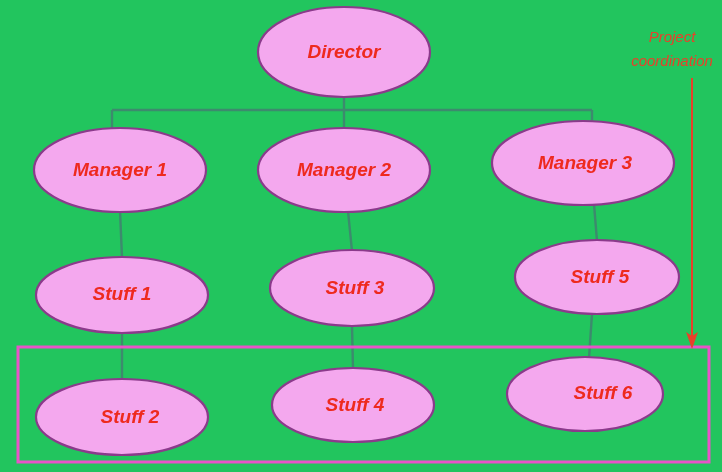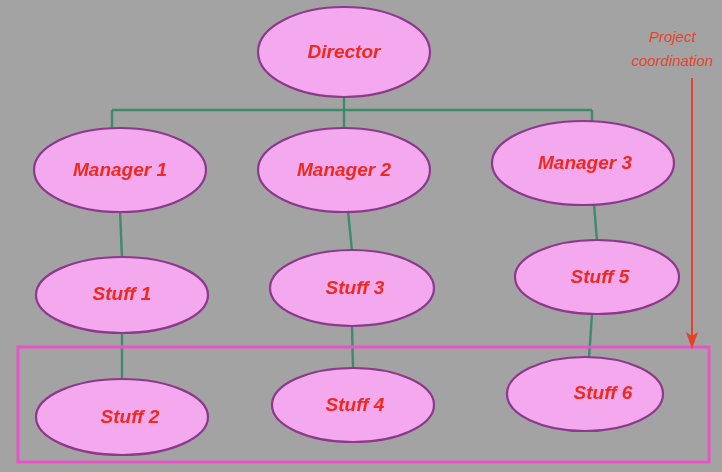--- a/index.html
+++ b/index.html
@@ -8,21 +8,21 @@
     padding: 0;
     background: #ffffff;
   }
   body {
     font-family: "Liberation Sans", sans-serif;
   }
   #canvas {
     position: relative;
     width: 722px;
     height: 472px;
-    background: #a3a3a3;
+    background: #22c55e;
     overflow: hidden;
   }
   #diagram-svg {
     position: absolute;
     left: 0;
     top: 0;
     width: 722px;
     height: 472px;
   }
   .node-label {

